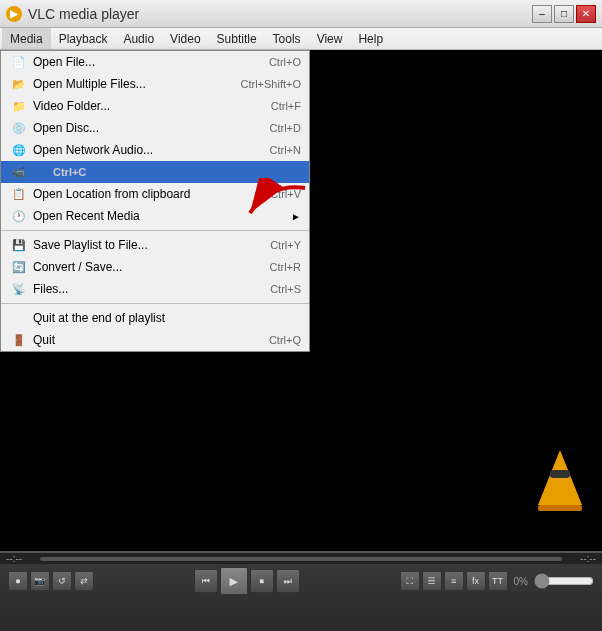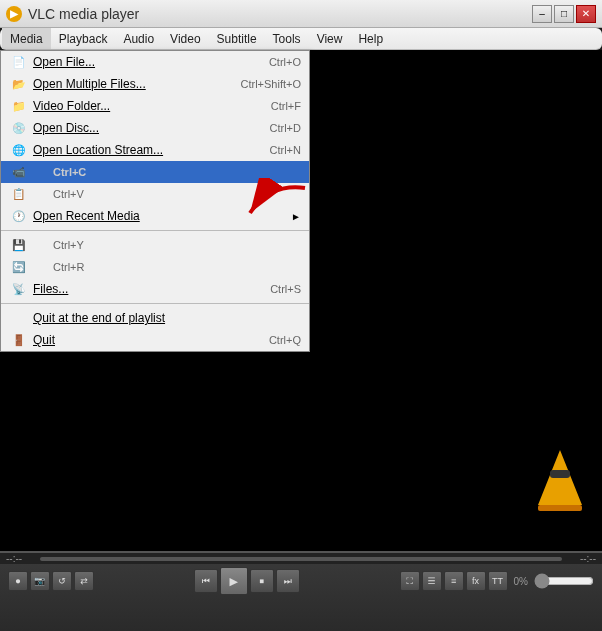--- a/index.html
+++ b/index.html
@@ -59,21 +59,20 @@
     .title-btn.close { background: linear-gradient(to bottom, #e05050, #c03030); color: white; border-color: #900; }
 
     
     .menu-bar {
       background: linear-gradient(to bottom, #f5f5f5, #e8e8e8);
       height: 22px;
       display: flex;
       align-items: flex-end;
       border-bottom: 1px solid #bbb;
       padding: 0 2px;
-      border-radius: 6px;
     }
     .menu-item {
       padding: 2px 8px;
       color: #222;
       cursor: pointer;
       height: 100%;
       display: flex;
       align-items: center;
       font-size: 12px;
     }
@@ -113,21 +112,20 @@
       height: 16px;
       margin-right: 4px;
       display: flex;
       align-items: center;
       justify-content: center;
       font-size: 11px;
     }
     .dropdown-item .item-label {
       flex: 1;
       font-size: 12px;
-      text-decoration: underline;
     }
     .dropdown-item .item-shortcut {
       font-size: 11px;
       color: #666;
       margin-left: 20px;
       text-align: center;
     }
     .dropdown-item.highlighted .item-shortcut { color: #ccc; font-weight: bold; }
     .dropdown-item .item-arrow {
       font-size: 10px;
@@ -284,49 +282,52 @@
     </div>
 
     <div class="dropdown-item">
       <span class="item-icon">💿</span>
       <span class="item-label">Open Disc...</span>
       <span class="item-shortcut">Ctrl+D</span>
     </div>
 
     <div class="dropdown-item">
       <span class="item-icon">🌐</span>
-      <span class="item-label">Open Location Stream...</span>
+      <span class="item-label">Open Network Audio...</span>
       <span class="item-shortcut">Ctrl+N</span>
     </div>
 
     <div class="dropdown-item highlighted">
       <span class="item-icon">📹</span>
       <span class="item-shortcut">Ctrl+C</span>
     </div>
 
     <div class="dropdown-item">
       <span class="item-icon">📋</span>
+      <span class="item-label">Open Location from clipboard</span>
       <span class="item-shortcut">Ctrl+V</span>
     </div>
 
     <div class="dropdown-item">
       <span class="item-icon">🕐</span>
       <span class="item-label">Open Recent Media</span>
       <span class="item-arrow">►</span>
     </div>
 
     <div class="dropdown-separator"></div>
 
     <div class="dropdown-item">
       <span class="item-icon">💾</span>
+      <span class="item-label">Save Playlist to File...</span>
       <span class="item-shortcut">Ctrl+Y</span>
     </div>
 
     <div class="dropdown-item">
       <span class="item-icon">🔄</span>
+      <span class="item-label">Convert / Save...</span>
       <span class="item-shortcut">Ctrl+R</span>
     </div>
 
     <div class="dropdown-item">
       <span class="item-icon">📡</span>
       <span class="item-label">Files...</span>
       <span class="item-shortcut">Ctrl+S</span>
     </div>
 
     <div class="dropdown-separator"></div>

